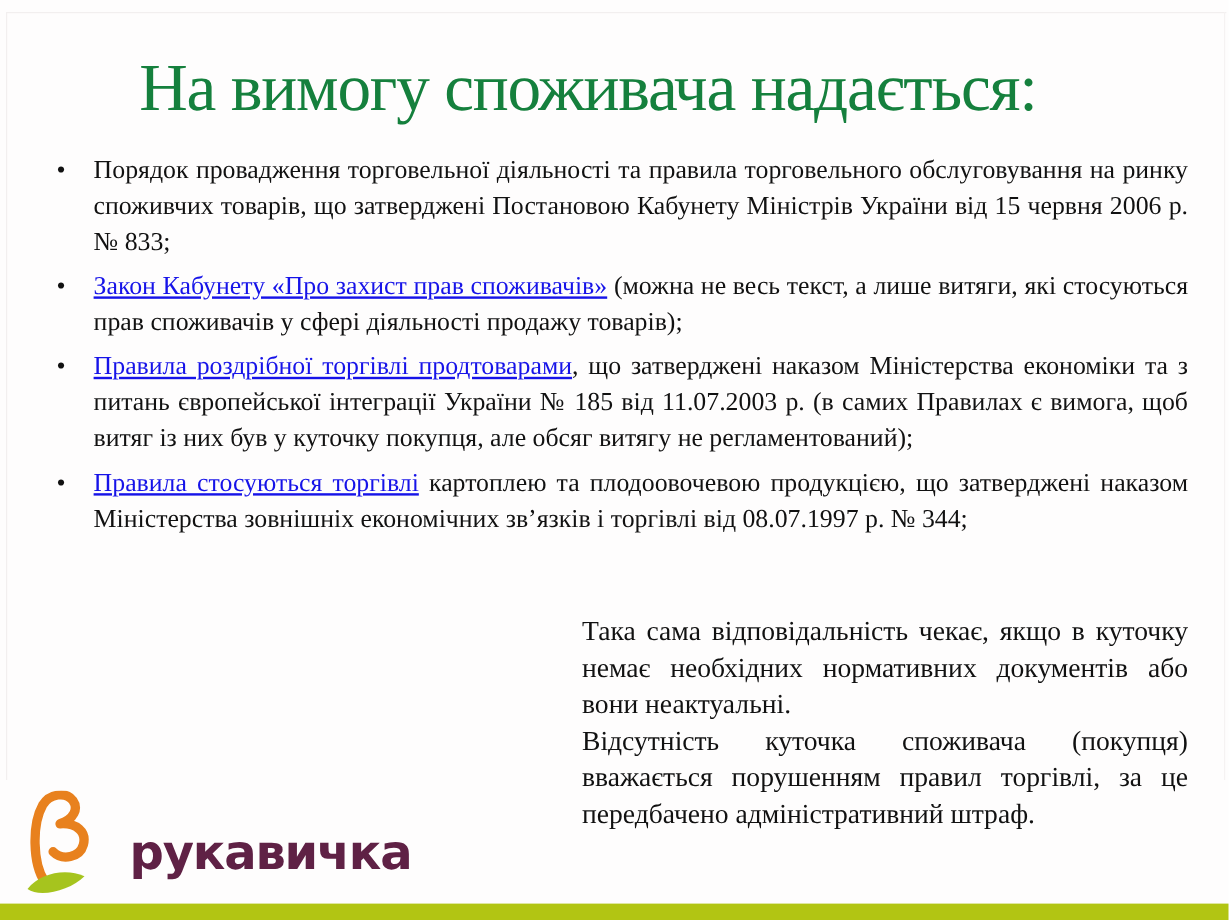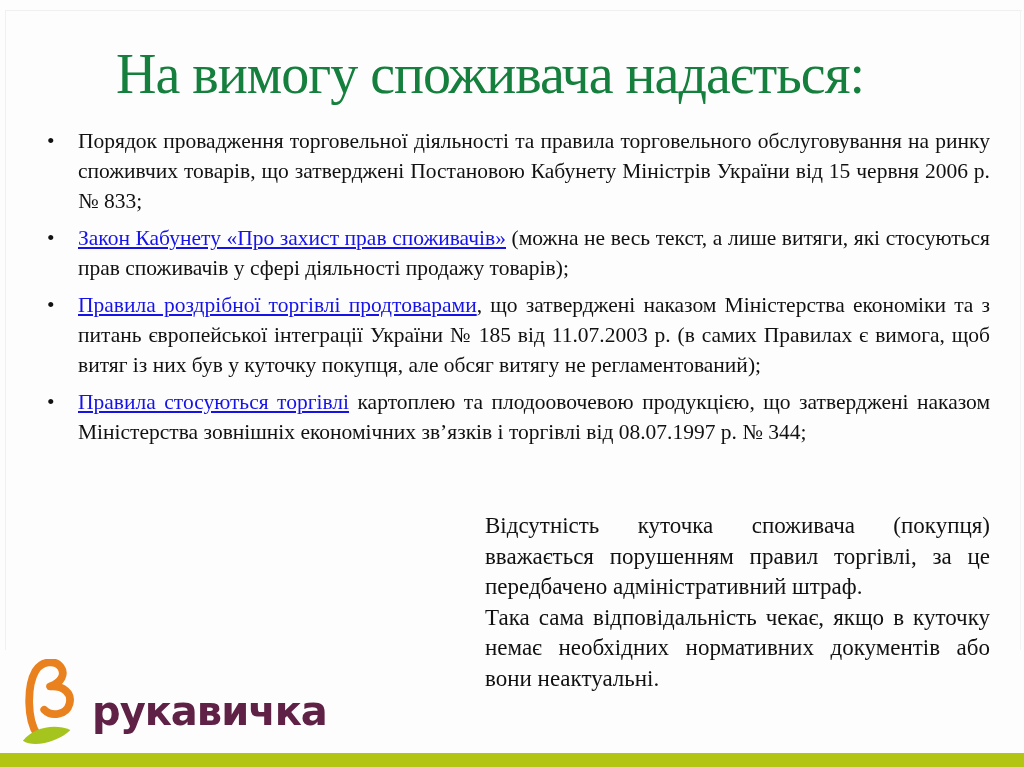--- a/index.html
+++ b/index.html
@@ -84,21 +84,21 @@
     display: flex;
     align-items: flex-end;
   }
   .logo svg { display: block; }
   .brand {
     font-family: "DejaVu Sans", sans-serif;
     font-weight: bold;
     font-size: 40px;
     line-height: 1;
     color: #5f2145;
-    margin-left: 8px;
+    margin-left: 24px;
     margin-bottom: 14px;
     letter-spacing: -1px;
   }
 
   .footer-bar {
     position: absolute;
     left: 0; right: 0; bottom: 0;
     height: 14px;
     background: #b2c513;
   }
@@ -128,22 +128,22 @@
     </div>
 
     <div class="bullet">
       <span class="marker">•</span><span class="doclink">Правила стосуються торгівлі</span><span> картоплею та плодоовочевою продукцією, що затверджені наказом Міністерства зовнішніх економічних зв’язків і торгівлі від 08.07.1997 р. № 344;</span>
     </div>
 
   </div>
 
 
   <div class="warning">
+    <div>Така сама відповідальність чекає, якщо в куточку немає необхідних нормативних документів або вони неактуальні.</div>
     <div>Відсутність куточка споживача (покупця) вважається порушенням правил торгівлі, за це передбачено адміністративний штраф.</div>
-    <div>Така сама відповідальність чекає, якщо в куточку немає необхідних нормативних документів або вони неактуальні.</div>
   </div>
 
   <div class="logo">
     <span>
       <svg width="64" height="86" viewBox="0 0 66 88" xmlns="http://www.w3.org/2000/svg">
         <path d="M18 78 C7 62 7 28 16 12 C22 2 36 0 42 8 C47 15 43 24 31 28 C45 27 54 35 51 46 C48 57 33 60 25 52" fill="none" stroke="#e8811e" stroke-width="8" stroke-linecap="round" stroke-linejoin="round"></path>
         <path d="M3 84 C14 70 36 66 52 73 C40 85 14 92 3 84 Z" fill="#a6c41e"></path>
       </svg>
     </span>
     <span class="brand">рукавичка</span>

